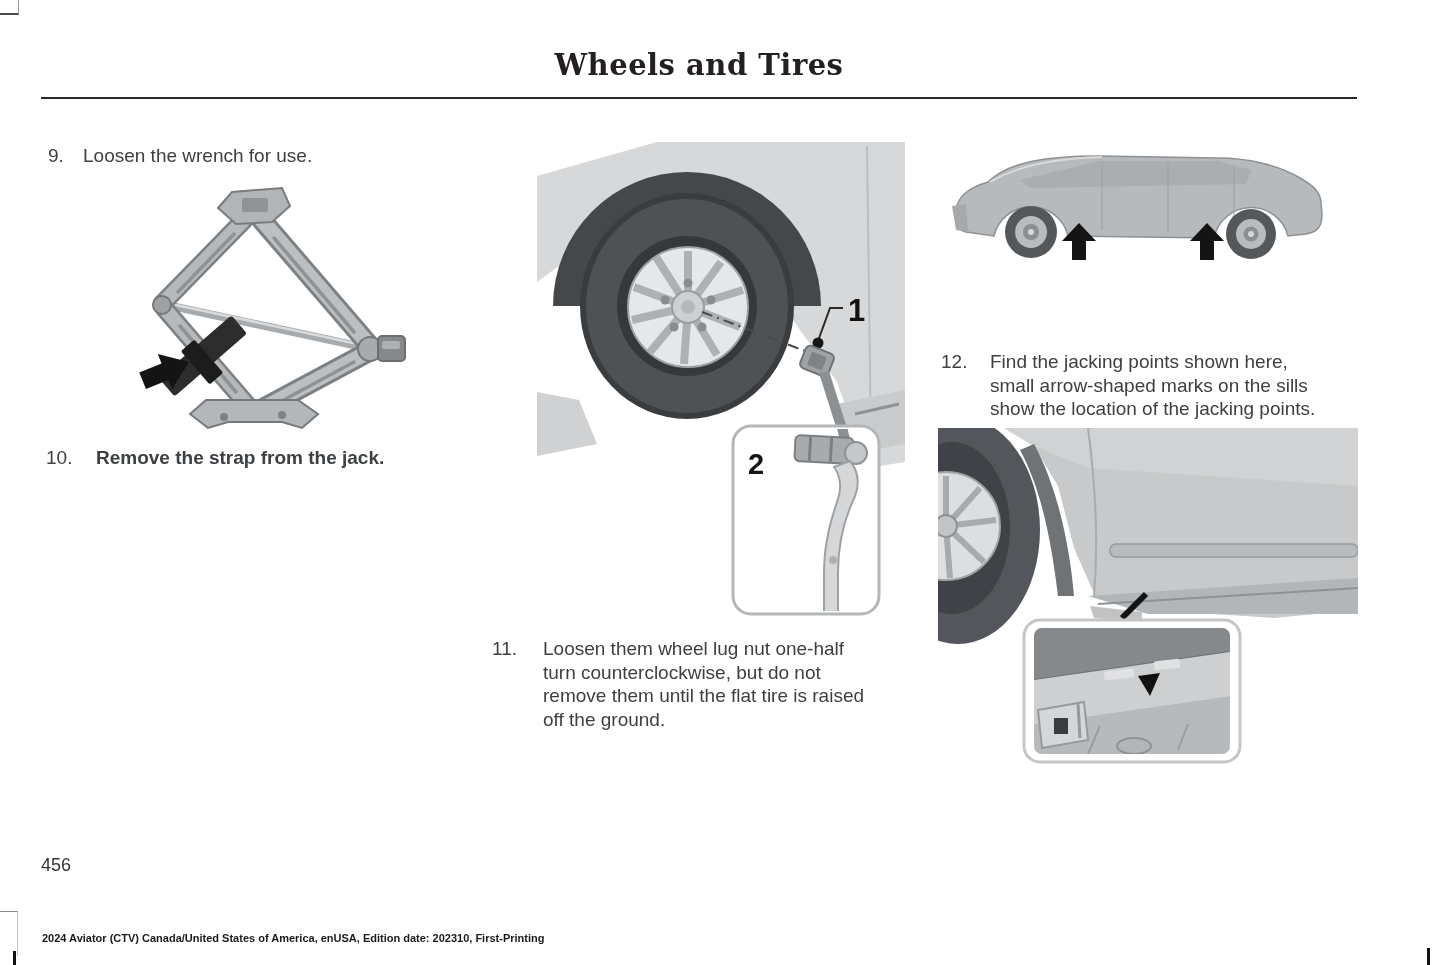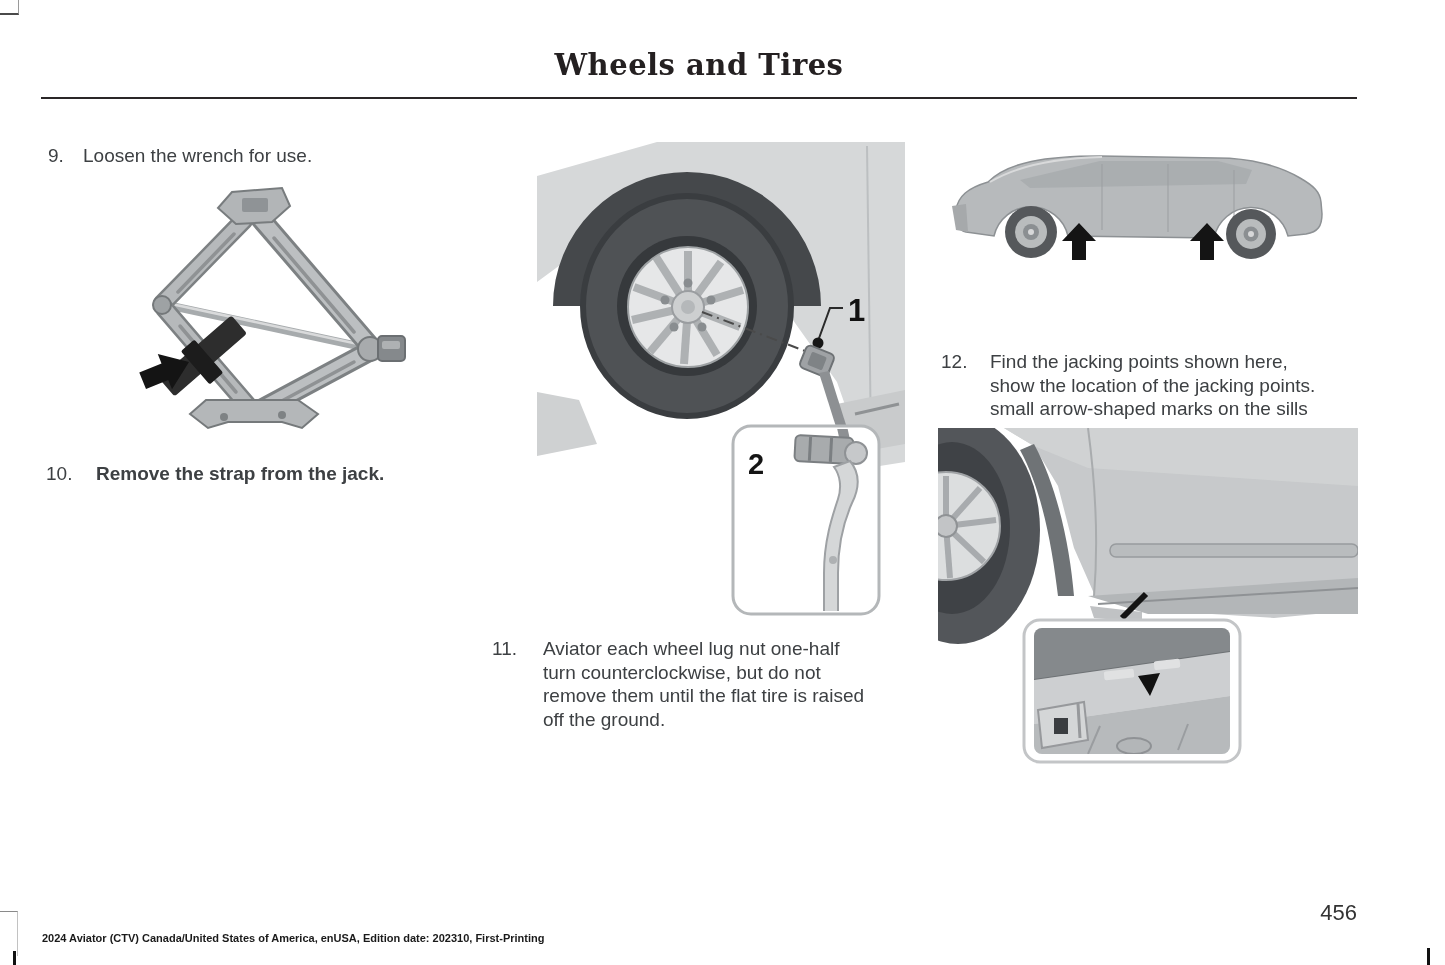--- a/index.html
+++ b/index.html
@@ -8,21 +8,21 @@
     font-family:"Liberation Sans", sans-serif; overflow:hidden;padding-left:24px;
   }
   .title {
     position:absolute; left:41px; width:1316px; top:48px; text-align:center;
     font-family:"DejaVu Serif","Liberation Serif",serif; font-weight:700;
     font-size:29px; color:#242021; letter-spacing:0.5px;
   }
   .rule { position:absolute; left:41px; width:1316px; top:97px; height:2px; background:#2a2627; }
   .step { position:absolute; display:flex; color:#3d4043; font-size:19px; line-height:23.5px; }
   .step .num { flex:none; }
-  .pagenum { position:absolute; left:41px; width:1316px; top:900px; text-align:right; font-size:22px; color:#333; }
+  .pagenum { position:absolute; left:41px; width:1316px; top:855px; text-align:left; font-size:18px; color:#333; }
   .footer { position:absolute; left:42px; top:932px; font-size:11px; font-weight:700; color:#1a1a1a;text-align:right; }
   .fig { position:absolute; }
   
   .mark-tl { position:absolute; left:0; top:0; width:18px; height:13px;
              border-right:1.5px solid #9a9a9a; border-bottom:2px solid #4a4a4a; }
   .mark-bl { position:absolute; left:0; top:911px; width:17px; height:44px;
              border-top:1.5px solid #8a8a8a; border-right:1px solid #c2c2c2; }
   .tick-bl { position:absolute; left:13px; top:951px; width:3px; height:14px; background:#111; }
   .tick-br { position:absolute; left:1427px; top:948px; width:2.5px; height:17px; background:#111; }
   svg text { font-family:"Liberation Sans", sans-serif; }
@@ -83,21 +83,21 @@
     </g>
     <g transform="translate(70,176) rotate(-41)">
       <rect x="-9" y="-22" width="18" height="44" rx="2" fill="#1c1c1c"></rect>
     </g>
 
     <g transform="translate(57,176) rotate(-22)">
       <polygon points="0,0 -26,-19 -26,-9 -50,-9 -50,9 -26,9 -26,19" fill="#141414"></polygon>
     </g>
   </svg>
 
-  <div class="step" style="left:46px; top:462px;">
+  <div class="step" style="left:46px; top:446px;">
     <div class="num" style="width:50px;">10.</div>
     <div style="width:330px;font-weight:bold;">Remove the strap from the jack.</div>
   </div>
 
   <svg class="fig" style="left:537px; top:142px;" width="368" height="482" viewBox="0 0 368 482">
 
     <polygon points="0,34 120,0 368,0 368,320 330,326 300,240 236,150 120,110 30,118 0,140" fill="#d6d8d9"></polygon>
     <polygon points="0,250 42,258 60,302 0,314" fill="#cfd1d2"></polygon>
 
     <line x1="330" y1="4" x2="334" y2="300" stroke="#bcbfc1" stroke-width="2"></line>
@@ -161,21 +161,21 @@
       <path d="M313,319 C323,331 323,345 315,361 C307,379 301,401 301,431 L301,470 L287,470 L287,431
                C287,399 295,375 301,357 C305,345 303,333 297,325 Z" fill="#d5d7d8" stroke="#9ea1a4" stroke-width="2"></path>
       <circle cx="296" cy="418" r="4" fill="#aeb1b3"></circle>
     </g>
     <text x="211" y="332" font-size="29" font-weight="bold" fill="#151515">2</text>
   </svg>
 
   <div class="step" style="left:492px; top:637px;">
     <div class="num" style="width:51px;">11.</div>
     <div style="width:380px;">
-      <div>Aviator each wheel lug nut one-half</div>
+      <div>Loosen them wheel lug nut one-half</div>
       <div>turn counterclockwise, but do not</div>
       <div>remove them until the flat tire is raised</div>
       <div>off the ground.</div>
     </div>
   </div>
 
   <svg class="fig" style="left:950px; top:148px;" width="375" height="115" viewBox="0 0 375 115">
     <path d="M6,62 C8,48 18,40 38,34 C58,14 96,8 150,8 L268,10 C300,10 330,18 350,30
              C364,38 370,44 371,54 L372,66 C372,78 368,84 356,86 L338,88
              A38,38 0 0 0 264,90 L118,88 A38,38 0 0 0 44,88 L16,84 C8,82 5,74 6,62 Z" fill="#b7babc" stroke="#8d9194" stroke-width="1.5"></path>
@@ -200,22 +200,22 @@
     </g>
 
     <polygon points="129,75 112,93 122,93 122,112 136,112 136,93 146,93" fill="#141414"></polygon>
     <polygon points="257,75 240,93 250,93 250,112 264,112 264,93 274,93" fill="#141414"></polygon>
   </svg>
 
   <div class="step" style="left:941px; top:350px;">
     <div class="num" style="width:49px;">12.</div>
     <div style="width:380px;">
       <div>Find the jacking points shown here,</div>
+      <div>small arrow-shaped marks on the sills</div>
       <div>show the location of the jacking points.</div>
-      <div>small arrow-shaped marks on the sills</div>
     </div>
   </div>
 
   <svg class="fig" style="left:938px; top:428px;" width="420" height="345" viewBox="0 0 420 345">
 
     <ellipse cx="20" cy="102" rx="82" ry="114" fill="#53565a"></ellipse>
     <ellipse cx="14" cy="100" rx="58" ry="86" fill="#3f4246"></ellipse>
     <circle cx="8" cy="98" r="54" fill="#dcdedf" stroke="#a0a3a6" stroke-width="2"></circle>
     <g stroke="#a8abae" stroke-width="6">
       <line x1="8" y1="98" x2="8" y2="48"></line>

